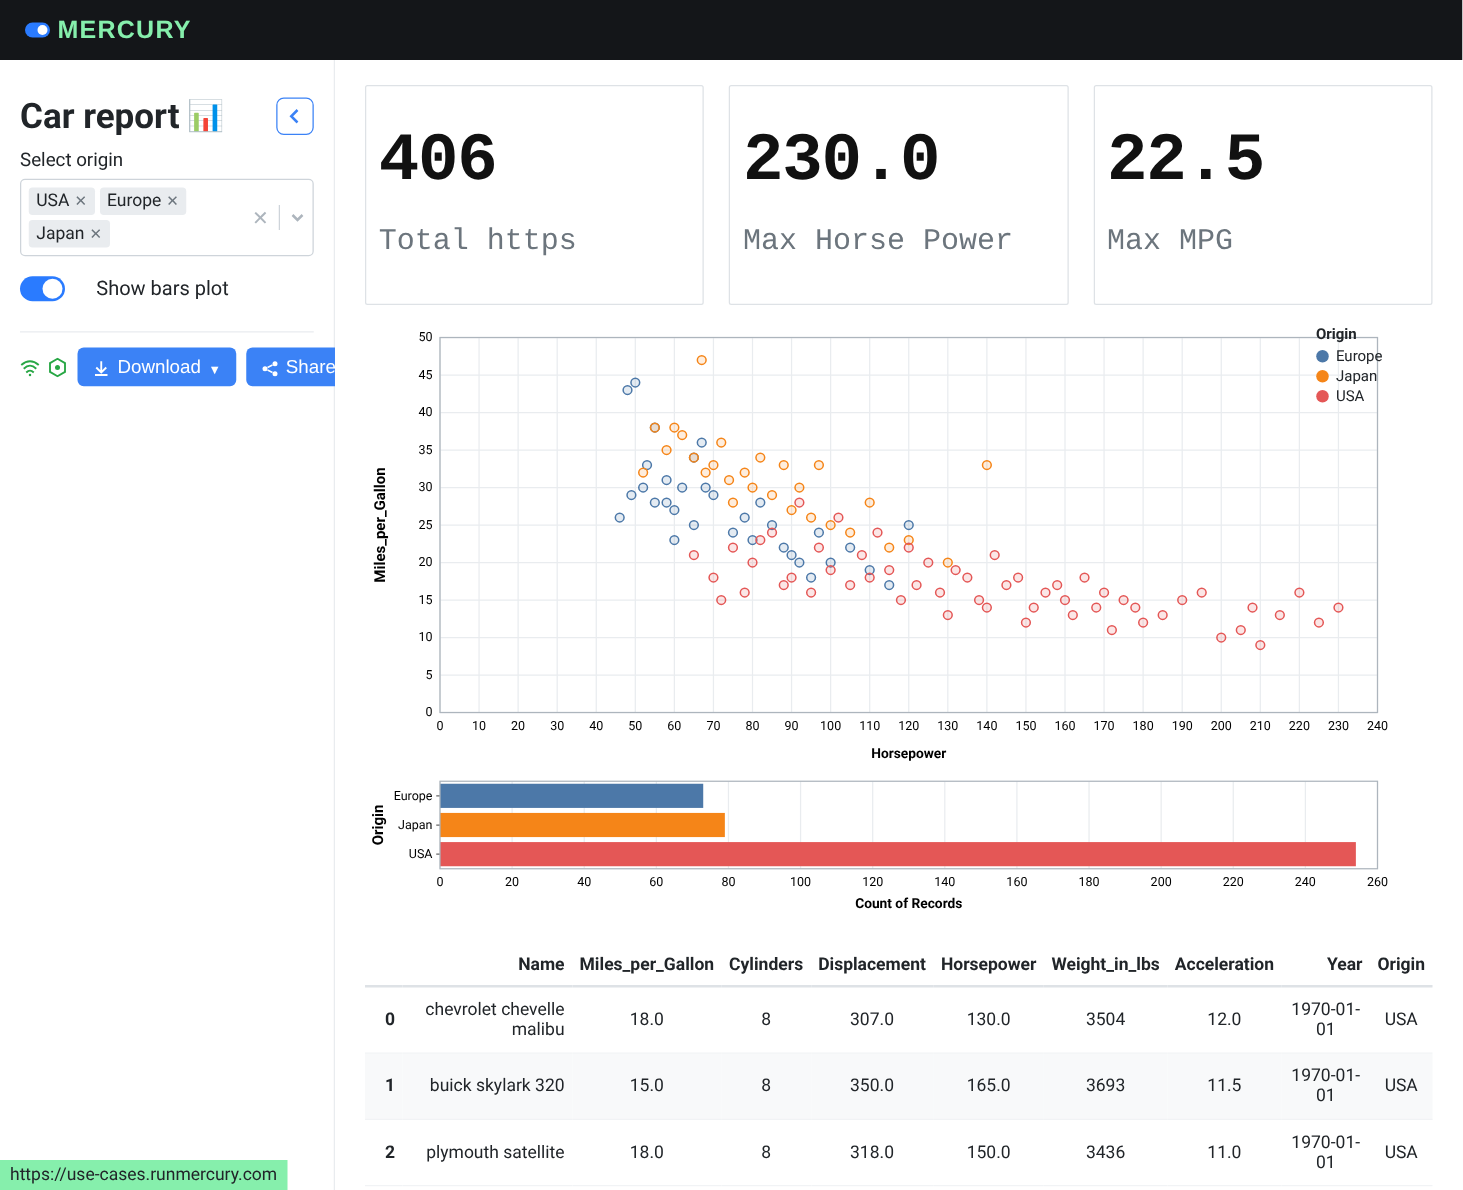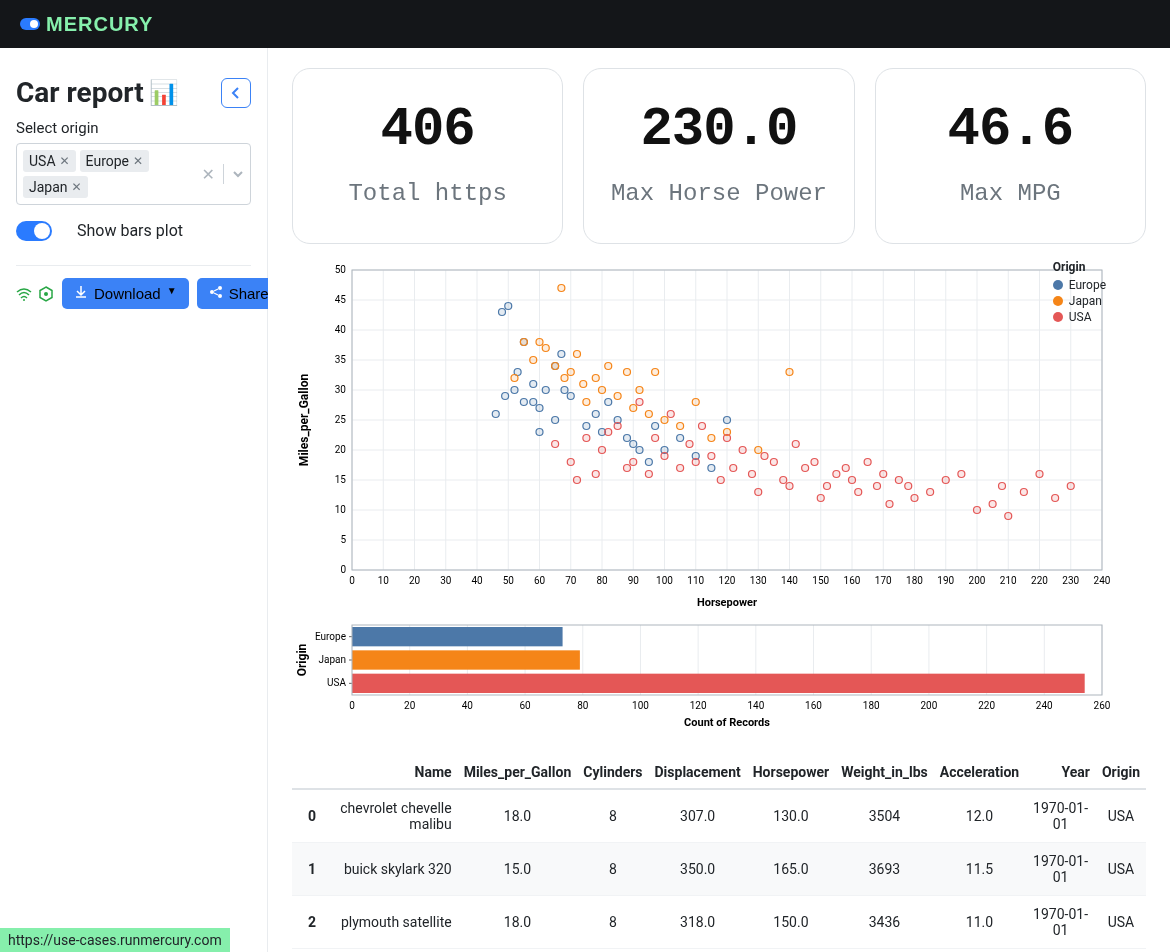--- a/index.html
+++ b/index.html
@@ -21,26 +21,26 @@
 .tag .x { color:#6c757d; font-size:12px; cursor:pointer; }
 .ms-controls { position:absolute; right:6px; top:50%; transform:translateY(-50%); display:flex; align-items:center; gap:8px; color:#adb5bd; }
 .ms-controls .divider { width:1px; height:20px; background:#ced4da; }
 .toggle-row { display:flex; gap:25px; margin-top:16px; }
 .toggle { width:36px; height:20px; background:#2a7bff; border-radius:10px; position:relative; cursor:pointer; }
 .toggle::after { content:""; position:absolute; right:2px; top:2px; width:16px; height:16px; background:#fff; border-radius:8px; }
 .toggle-row .lbl { font-size:16px; }
 hr.sb-sep { margin:24px 0 12px; border:none; border-top:1px solid #e9ecef; }
 .sb-actions { display:flex; align-items:center; gap:8px; }
 .status-icons { display:flex; gap:6px; color:#28a745; font-size:16px; }
-.btn { padding:7px 12px; border-radius:5px; font-size:15px; color:#000000; display:flex; align-items:flex-start; gap:6px; cursor:pointer; border:none; }
+.btn { padding:7px 12px; border-radius:5px; font-size:15px; color:#ffffff; display:flex; align-items:flex-end; gap:6px; cursor:pointer; border:none; }
 .btn-primary { background:#3b82f6; }
 .caret { font-size:10px; }
 .main { flex:1; background:#fff; overflow-y:auto; padding: 20px 24px 60px; position:relative; }
 .cards { display:flex; gap:20px; margin-bottom:16px; }
-.card { flex:1; border:1px solid #dee2e6; border-radius:18px; padding:30px 10px 34px; text-align:center; font-family: "Courier New", monospace; }
+.card { flex:1; border:1px solid #dee2e6; border-radius:2px; padding:30px 10px 34px; font-family: "Courier New", monospace; }
 .card .big { font-size:54px; font-weight:600; color:#111; letter-spacing:-1px; }
 .card .sub { font-size:24px; color:#6c757d; margin-top:18px; line-height:1.3; }
 .chart-wrap { position:relative; margin-top:16px; }
 .legend { position:absolute; right:40px; top:0; font-size:12px; }
 .legend .title { font-weight:700; margin-bottom:4px; }
 .legend .item { display:flex; align-items:center; gap:6px; margin-bottom:2px; }
 .legend .dot { width:10px; height:10px; border-radius:5px; }
 svg.scatter { display:block; }
 .bar-wrap { margin-top:10px; }
 .table { width:100%; border-collapse:collapse; font-size:14px; margin-top:22px; }
@@ -136,21 +136,21 @@
     <div class="cards">
       <div class="card">
         <div class="big">406</div>
         <div class="sub">Total https</div>
       </div>
       <div class="card">
         <div class="big">230.0</div>
         <div class="sub">Max Horse Power</div>
       </div>
       <div class="card">
-        <div class="big">46.6</div>
+        <div class="big">22.5</div>
         <div class="sub">Max MPG</div>
       </div>
     </div>
 
     <div class="chart-wrap">
       <div class="legend">
         <div class="title">Origin</div>
         <div class="item">
             <span class="dot" style="background:#4c78a8"></span>
             <span>Europe</span>

